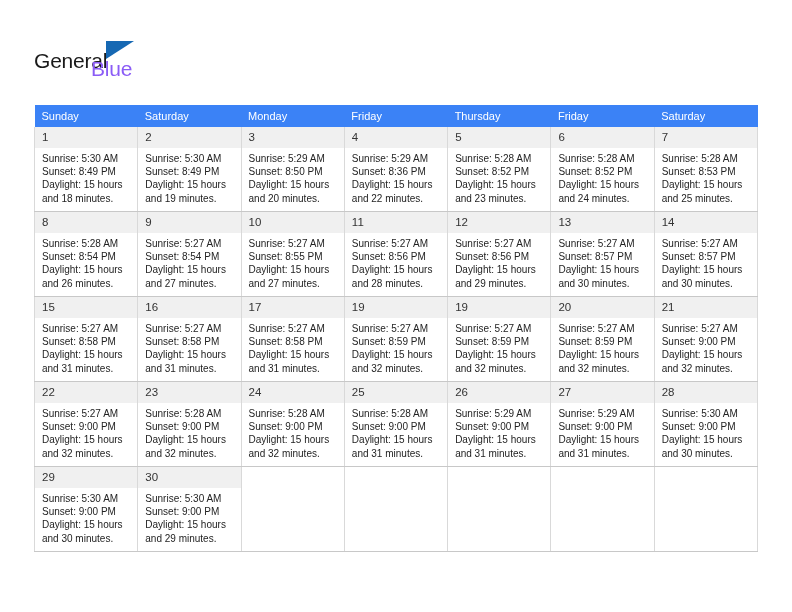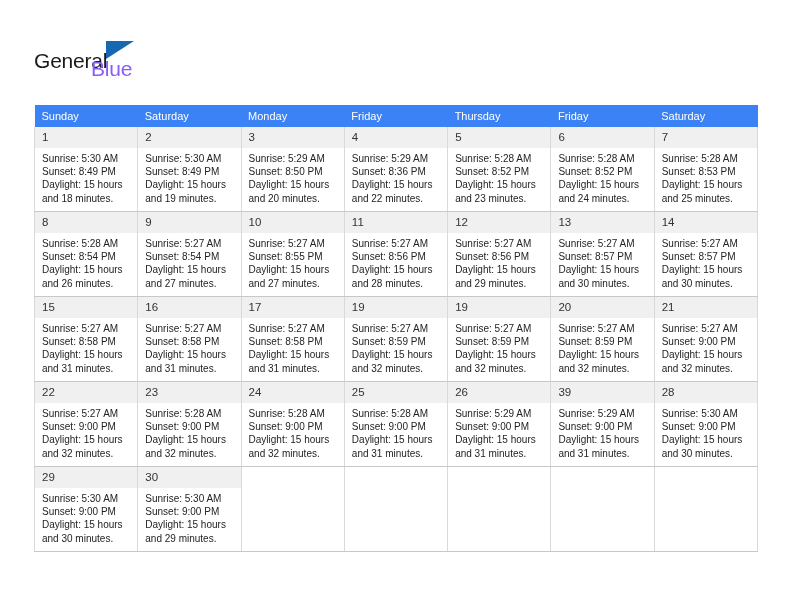--- a/index.html
+++ b/index.html
@@ -383,21 +383,21 @@
           </td>
           <td>
             <span class="daynum">26</span>
             <div class="details">
               <div>Sunrise: 5:29 AM</div>
               <div>Sunset: 9:00 PM</div>
               <div class="daylight">Daylight: 15 hours and 31 minutes.</div>
             </div>
           </td>
           <td>
-            <span class="daynum">39</span>
+            <span class="daynum">27</span>
             <div class="details">
               <div>Sunrise: 5:29 AM</div>
               <div>Sunset: 9:00 PM</div>
               <div class="daylight">Daylight: 15 hours and 31 minutes.</div>
             </div>
           </td>
           <td>
             <span class="daynum">28</span>
             <div class="details">
               <div>Sunrise: 5:30 AM</div>

